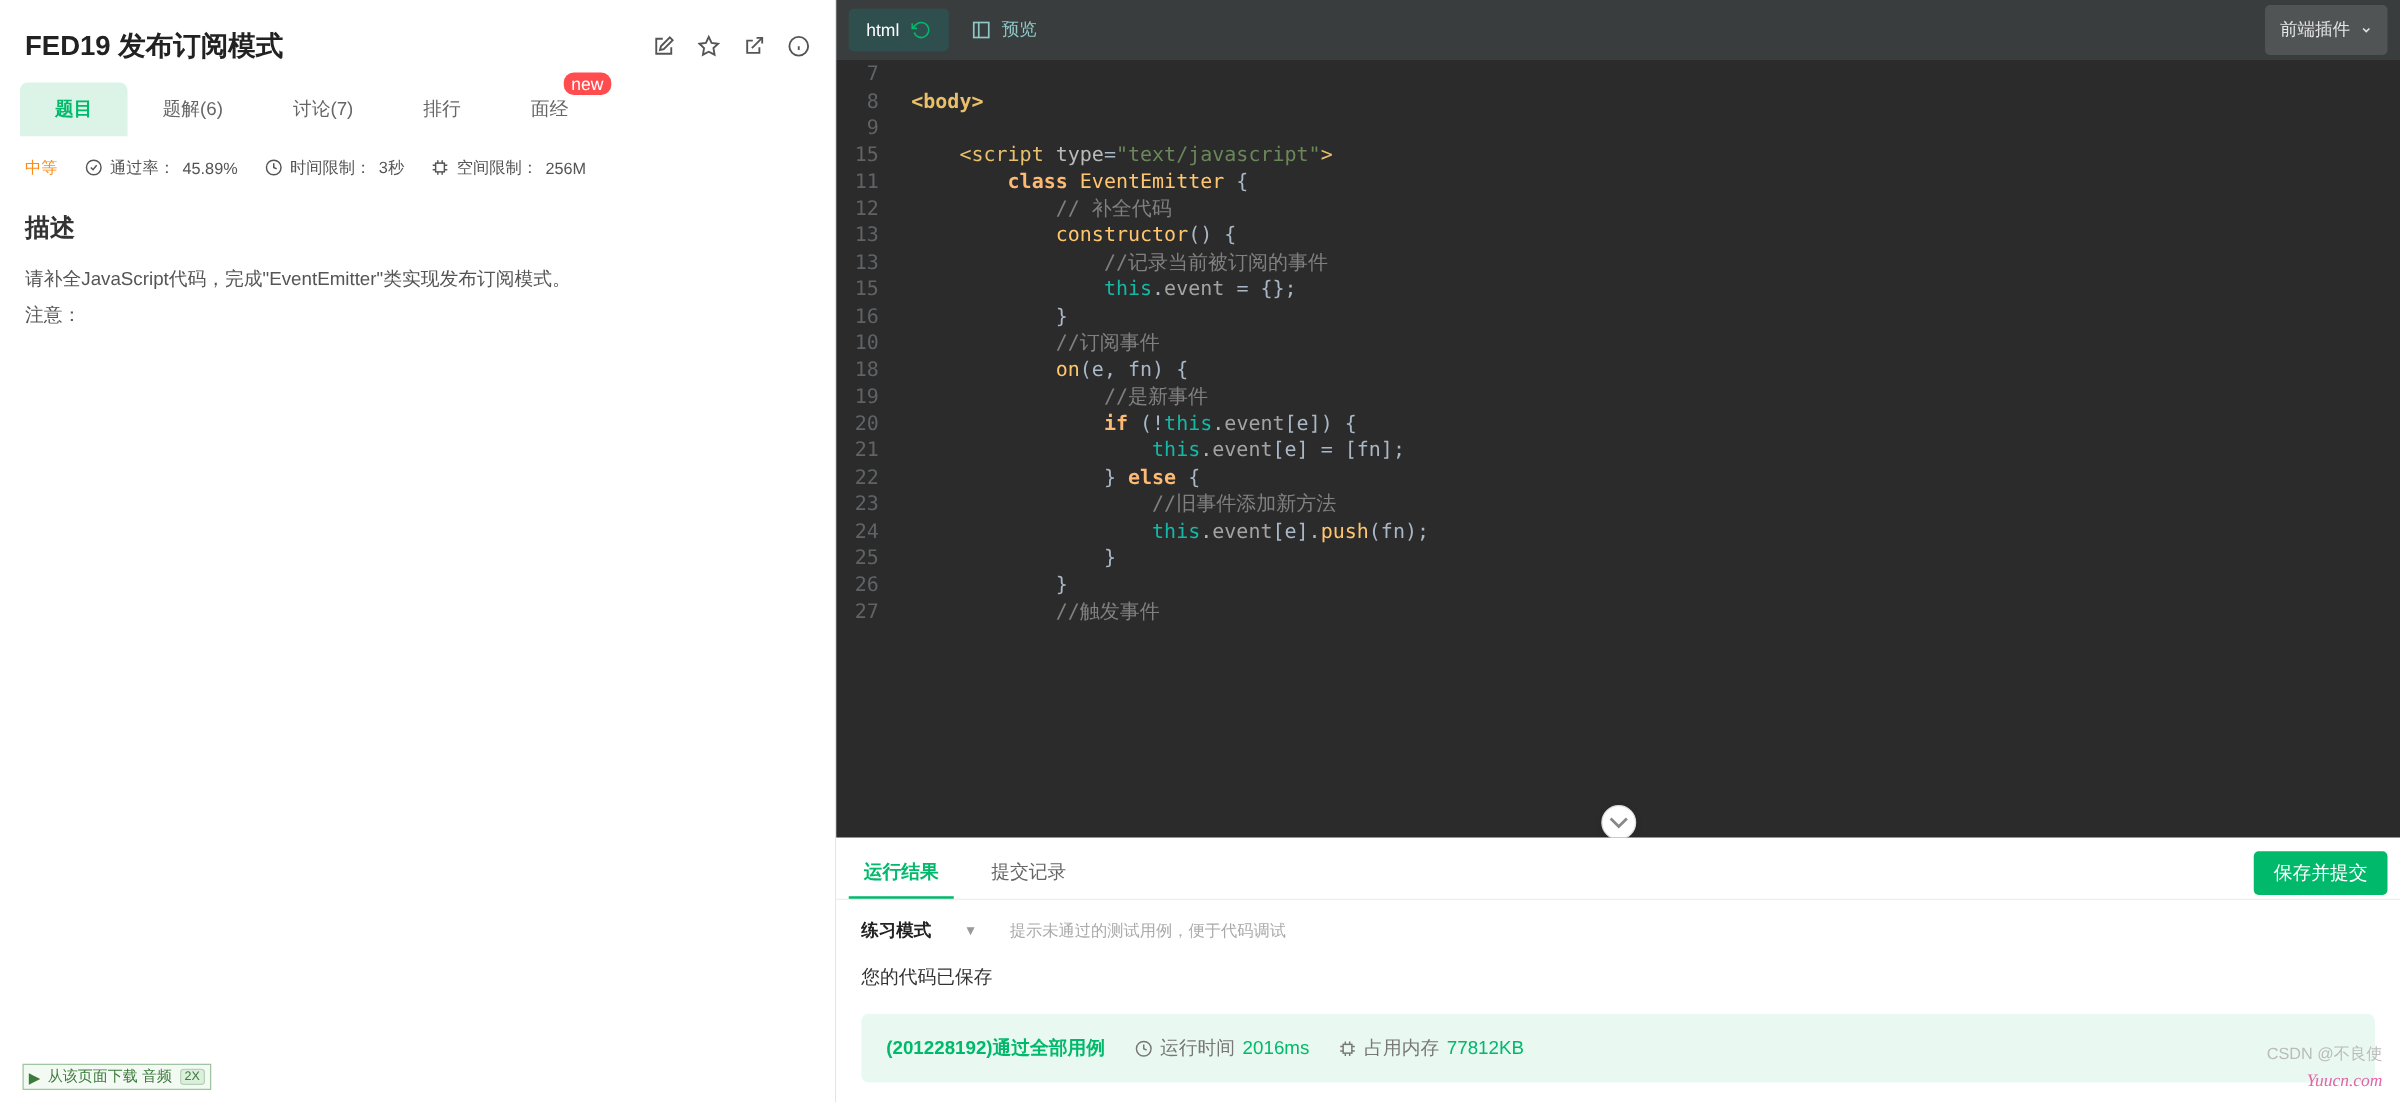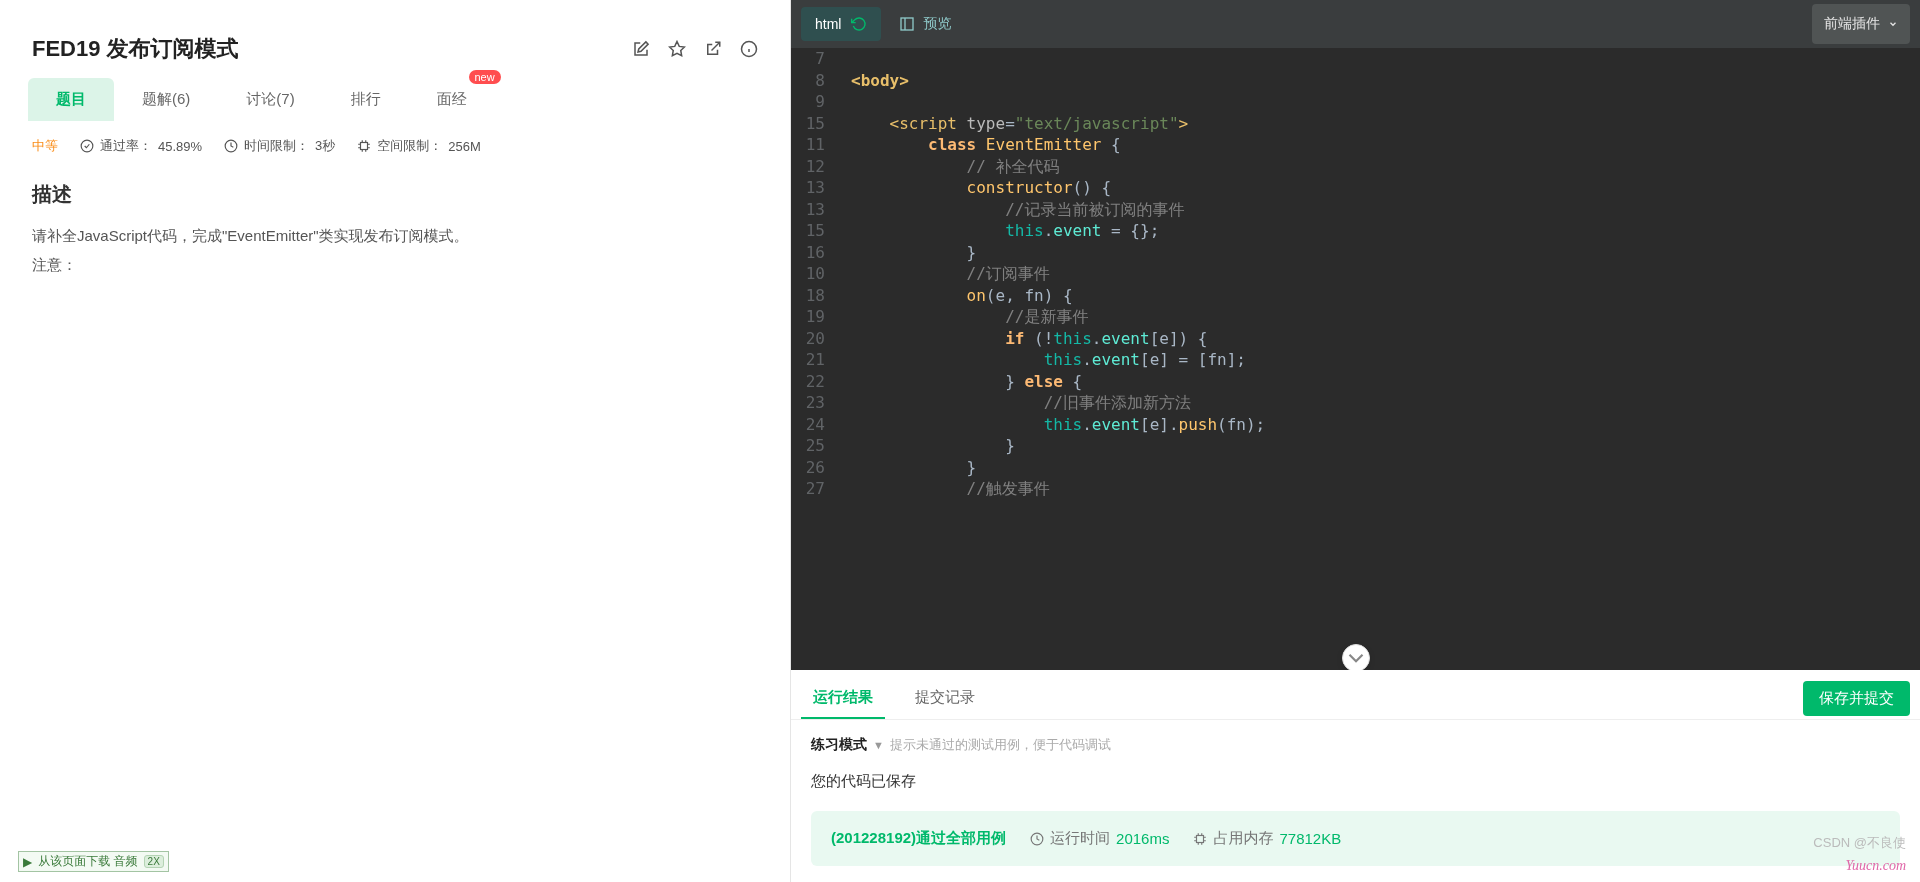--- a/index.html
+++ b/index.html
@@ -1,30 +1,30 @@
 <!DOCTYPE html>
 <html><head>
 <meta charset="utf-8">
 <style>
 * { margin: 0; padding: 0; box-sizing: border-box; }
 body { font-family: -apple-system, BlinkMacSystemFont, "Segoe UI", "PingFang SC", "Microsoft YaHei", sans-serif; font-size: 14px; color: #333; background: #fff; }
 .container { display: flex; width: 1920px; height: 882px; }
-.left-panel { width: 790px; background: #fff; padding: 12px; overflow: auto; border-radius: 12px; }
+.left-panel { width: 668px; background: #fff; padding: 0; overflow: auto; border-radius: 12px; }
 .right-panel { flex: 1; display: flex; flex-direction: column; background: #fff; border-left: 1px solid #e5e5e5; position: relative; }
 
 
 .header { display: flex; align-items: center; justify-content: space-between; padding: 22px 20px 14px 20px; }
 .title { font-size: 22px; font-weight: 700; color: #222; }
 .header-icons { display: flex; gap: 18px; align-items:center; }
 .header-icon { cursor: pointer; color: #555; font-size: 18px; display:inline-flex; width:18px; height:18px; align-items:center; justify-content:center; }
 
 .tabs { display: flex; padding: 0 16px; gap: 0; align-items:center; border-bottom: none; position: relative; }
 .tab { padding: 12px 28px; cursor: pointer; color: #666; font-size: 15px; position:relative; border-radius:6px 6px 0 0; }
 .tab.active { background: #dcf4e8; color: #00b96b; font-weight:600; }
-.tab .badge { position:absolute; top:-8px; right:-6px; background:#ff4d4f; color:#fff; font-size:11px; padding:1px 6px; border-radius:8px; font-weight:500;}
+.tab .badge { position:absolute; top:-8px; right:-6px; background:#ff4d4f; color:#fff; font-size:14px; padding:1px 6px; border-radius:8px; font-weight:500;}
 .tabs::after { content:""; position:absolute; left:16px; right:0; bottom:0;}
 
 .meta { padding: 16px 20px; display:flex; gap: 22px; align-items:center; font-size:13px; color:#555; }
 .meta .difficulty { color: #fa8c16; }
 .meta-item { display:inline-flex; align-items:center; gap:6px; }
 .meta-icon { display:inline-flex; width:14px; height:14px; align-items:center; justify-content:center; }
 
 .desc-section { padding: 10px 20px; }
 .desc-title { font-size: 20px; font-weight: 700; margin-bottom: 14px; }
 .desc-body p, .desc-body li { font-size: 15px; color: #555; line-height: 1.9; }
@@ -49,36 +49,36 @@
 .code-lines { padding-left: 60px; padding-top:0; white-space:pre; }
 .code-line { height:21.5px; }
 .ln { height:21.5px; }
 .tok-tag { color:#e8bf6a; }
 .tok-attr { color:#bababa; }
 .tok-key { color:#fdba74; font-weight:bold;}
 .tok-type { color:#ffc66d; }
 .tok-str { color:#6a8759; }
 .tok-com { color:#808080; }
 .tok-this { color:#14b8a6; }
-.tok-prop { color:#5eead4;margin-top:36px; }
+.tok-prop { color:#a3a3a3;margin-top:36px; }
 .tok-pun { color:#a9b7c6; }
 .tok-name { color:#ffc66d; }
 .tok-body { color:#e8bf6a; font-weight:bold;}
 
 .collapse-btn { position:absolute; bottom:-2px; left:50%; transform:translateX(-50%); width:28px; height:28px; background:#fff; border:1px solid #ddd; border-radius:50%; display:flex; align-items:center; justify-content:center; box-shadow:0 2px 6px rgba(0,0,0,.1); cursor:pointer; z-index:5; color:#888;}
 
 .result-area { background:#fff; }
 .result-tabs { display:flex; align-items:center; justify-content:space-between; padding:8px 10px 0 10px; border-bottom:1px solid #eee; }
 .result-tab-group { display:flex; gap:18px; }
 .result-tab { padding:10px 12px; cursor:pointer; color:#666; font-size:15px; }
 .result-tab.active { color:#00b96b; font-weight:600; border-bottom:2px solid #00b96b; }
 .submit-btn { background:#00b96b; color:#fff; border:none; padding:8px 16px; border-radius:4px; font-size:15px; cursor:pointer; }
 
 .result-body { padding:16px 20px; }
-.mode-row { display:flex; align-items:center; gap:6px; font-size:14px; }
+.mode-row { display:flex; align-items:center; gap:26px; font-size:14px; }
 .mode-label { font-weight:700; color:#222; }
 .mode-caret { color:#999; font-size:11px; }
 .mode-hint { color:#aaa; font-size:13px; }
 .saved-text { margin-top:18px; font-size:15px; color:#333; }
 
 .success-box { margin-top:20px; background:#e9f9f1; border-radius:6px; padding:18px 20px; display:flex; align-items:center; gap:24px; font-size:15px; }
 .success-id { color:#00b96b; font-weight:700; }
 .success-pass { color:#00b96b; font-weight:700; }
 .success-meta { display:flex; align-items:center; gap:6px; color:#777; }
 .success-val { color:#00b96b; }

